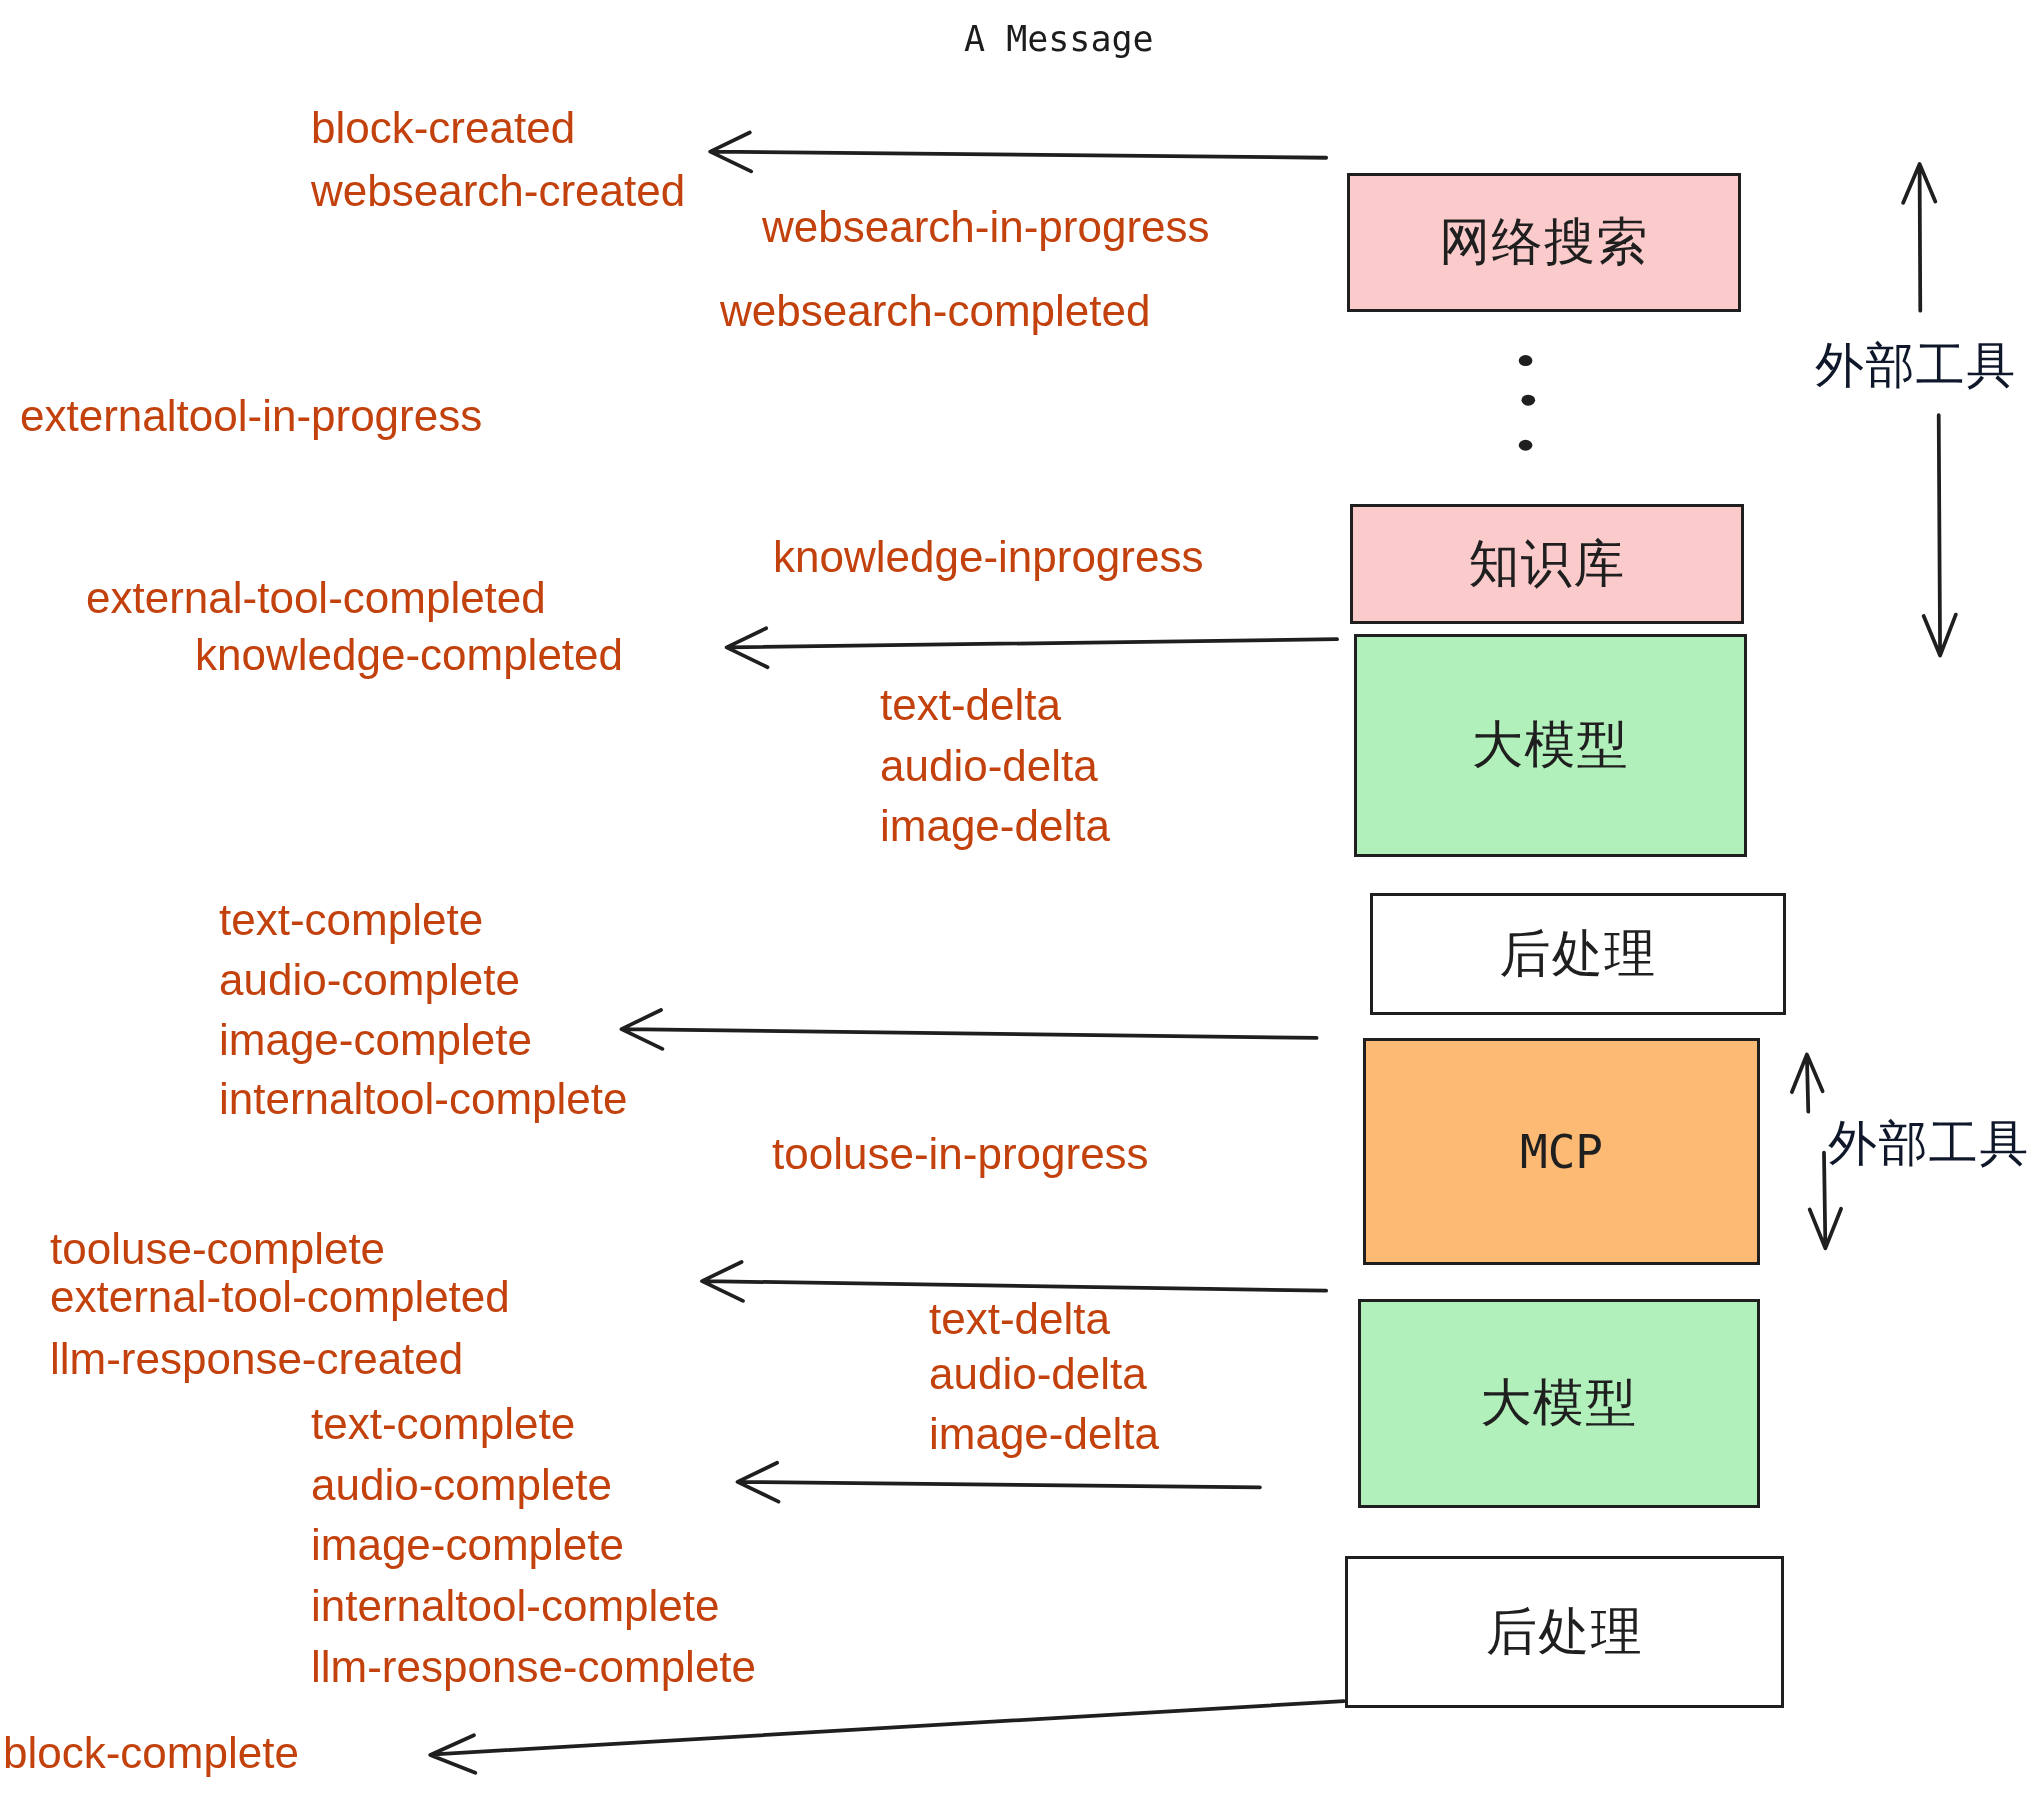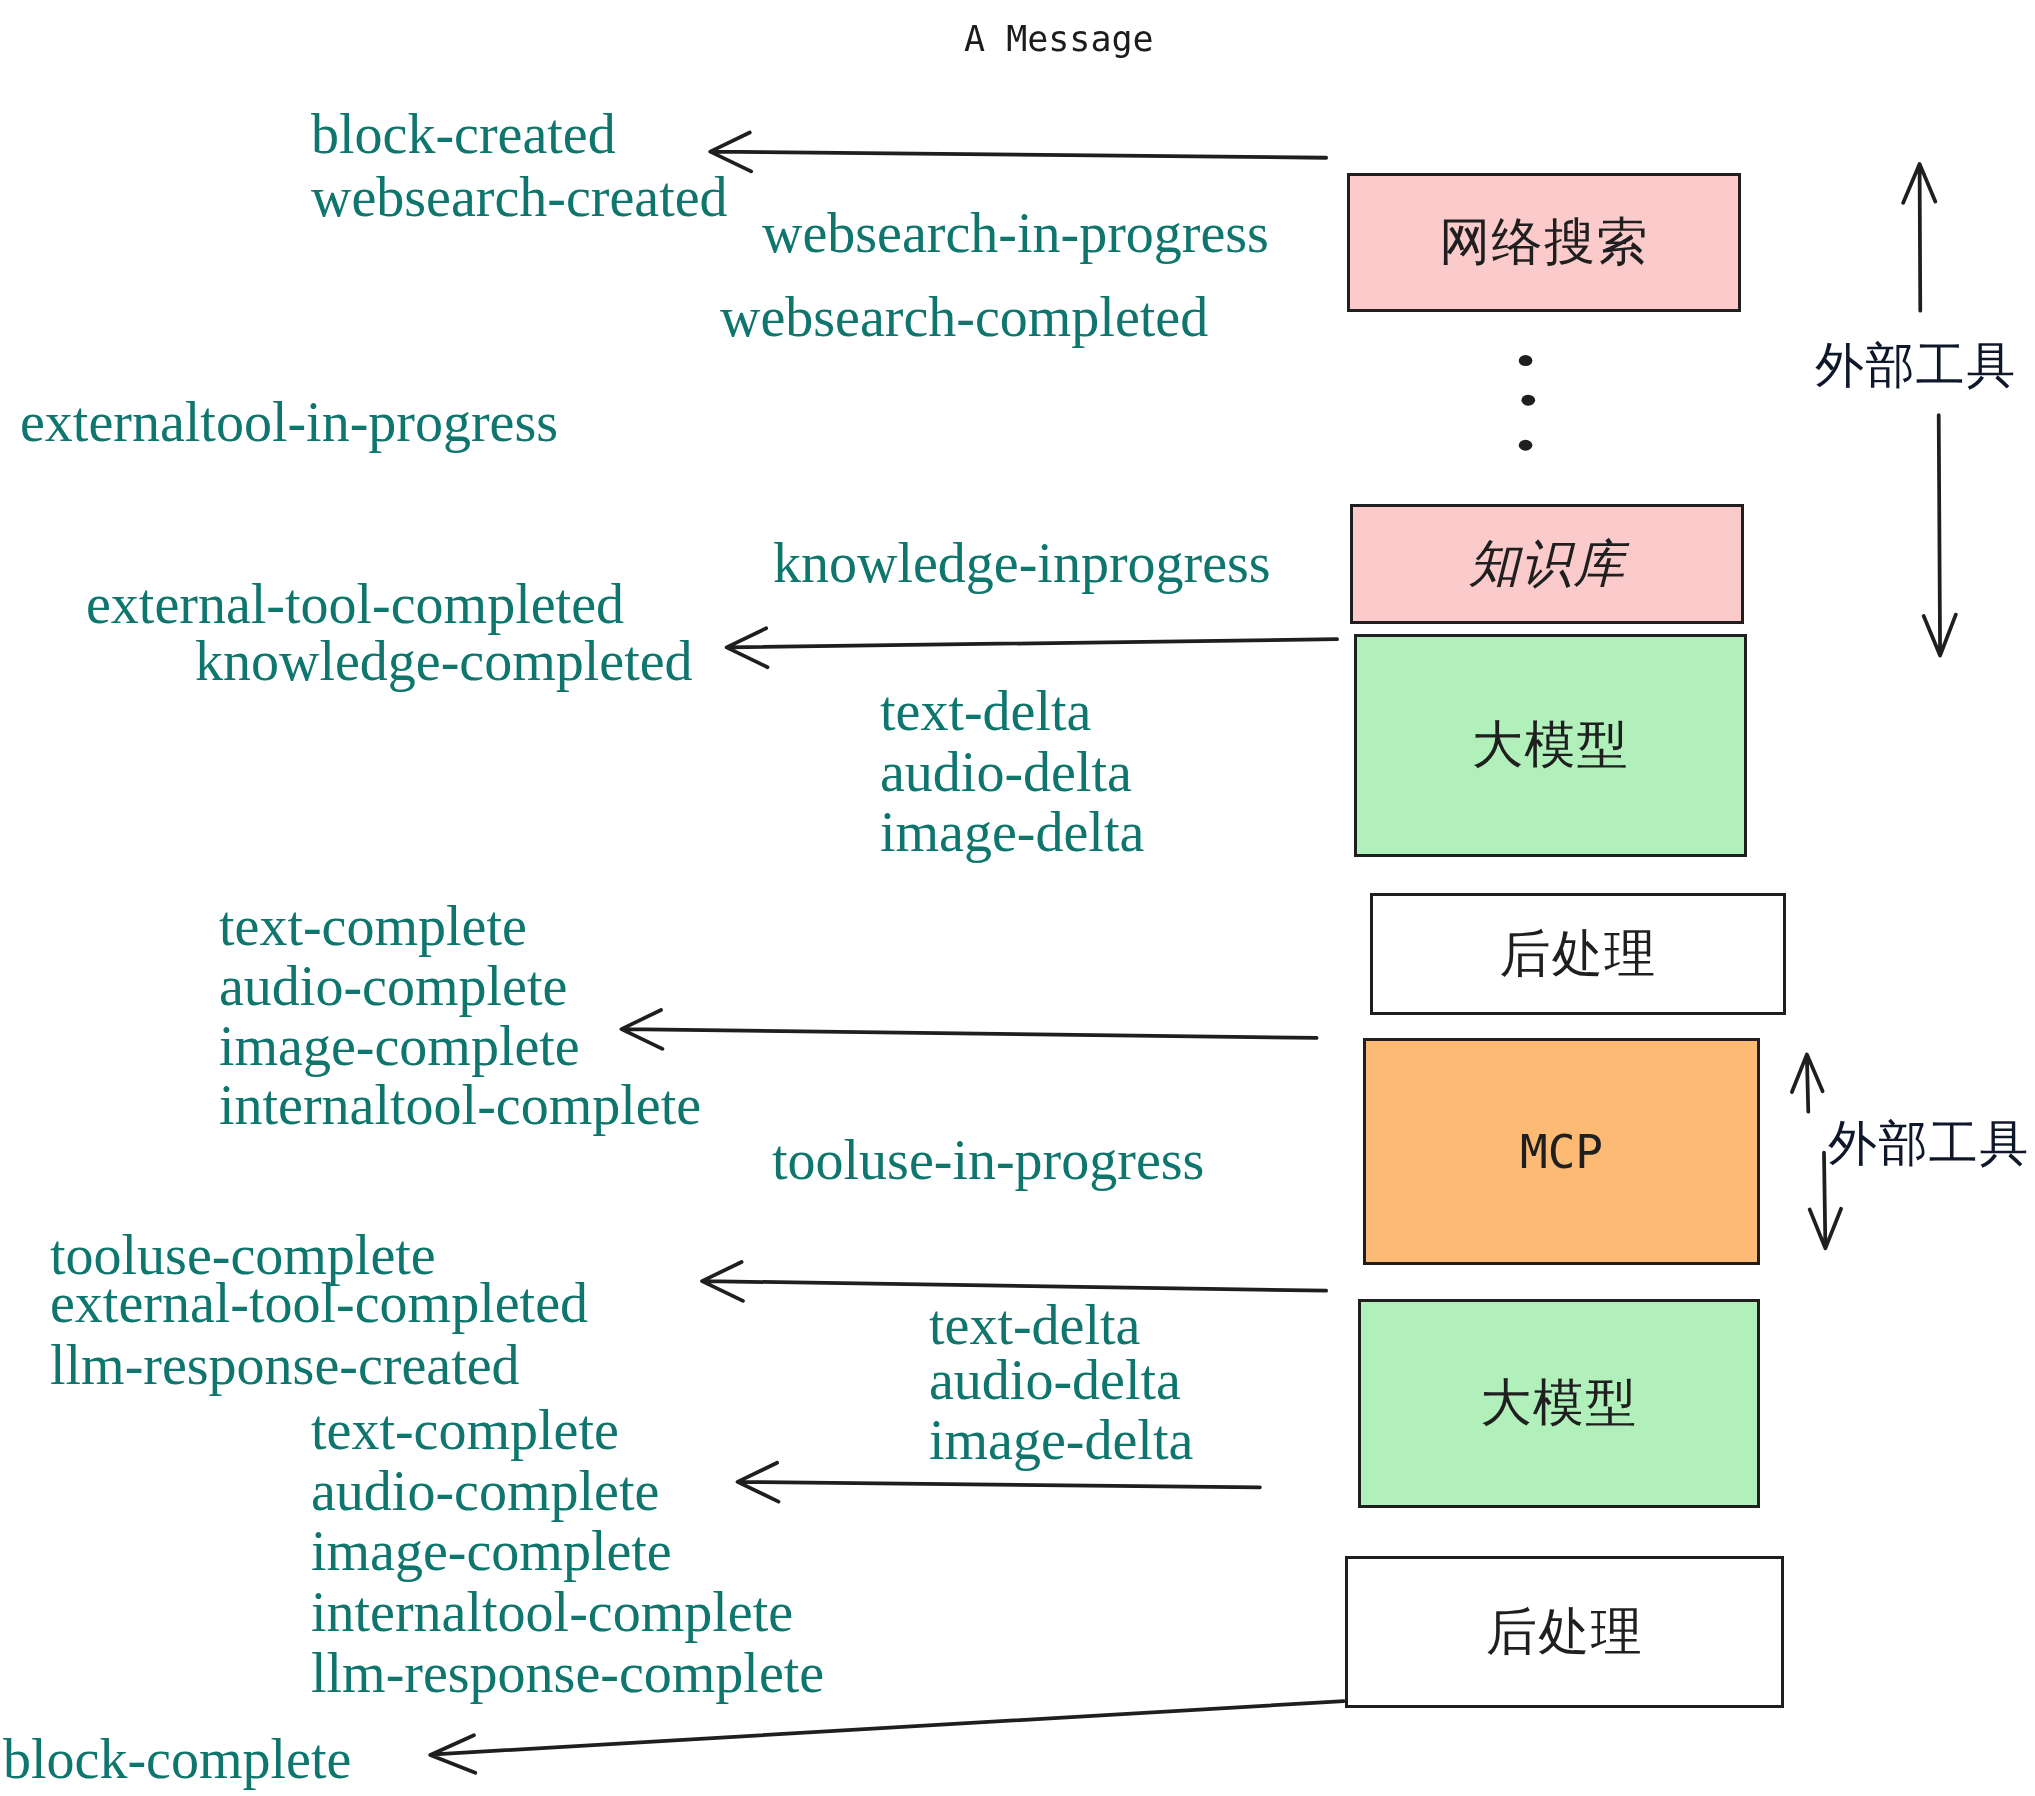--- a/index.html
+++ b/index.html
@@ -1,19 +1,19 @@
 <!DOCTYPE html>
 <html style="font-size:11px"><head>
 <meta charset="utf-8">
 <style>
   html,body{margin:0;padding:0;background:#ffffff;}
   body{position:relative;width:2035px;height:1796px;overflow:hidden;
        font-family:"DejaVu Sans Mono","Liberation Mono",monospace;color:#1c1c1c;}
-  .ev{position:absolute;font-family:Liberation Serif, serif;
-      font-size:56px;line-height:1.1;white-space:nowrap;color:#0f766e;}
+  .ev{position:absolute;font-family:Liberation Sans, sans-serif;
+      font-size:44px;line-height:1.1;white-space:nowrap;color:#c2410c;}
   .title{position:absolute;font-family:"DejaVu Sans Mono","Liberation Mono",monospace;
       font-size:35px;white-space:nowrap;color:#1c1c1c;}
   .box{position:absolute;box-sizing:border-box;border:3.4px solid #1f1f1f;
        display:flex;align-items:center;justify-content:center;background:#fff;text-align:right;}
   .box .cjk{font-family:"DejaVu Sans","Liberation Sans",sans-serif;
        font-size:51px;color:#1f1f1f;letter-spacing:1.4px;white-space:nowrap;}
   .box .mono{font-family:"DejaVu Sans Mono","Liberation Mono",monospace;
        font-size:46px;color:#1f1f1f;white-space:nowrap;}
   .side-label{position:absolute;font-family:"DejaVu Sans","Liberation Sans",sans-serif;
        font-size:49px;color:#0f172a;white-space:nowrap;letter-spacing:1.4px;}
@@ -49,21 +49,21 @@
 <div class="ev" style="left:311px;top:1400px;">text-complete</div>
 <div class="ev" style="left:311px;top:1461px;">audio-complete</div>
 <div class="ev" style="left:311px;top:1521px;">image-complete</div>
 <div class="ev" style="left:311px;top:1582px;">internaltool-complete</div>
 <div class="ev" style="left:311px;top:1643px;">llm-response-complete</div>
 <div class="ev" style="left:3px;top:1729px;">block-complete</div>
 
 <div class="box" style="left: 1347px; top: 173px; width: 394px; height: 139px; background: rgb(251, 203, 203);">
   <span class="cjk">网络搜索</span>
 </div>
-<div class="box" style="left: 1350px; top: 504px; width: 394px; height: 120px; background: rgb(251, 203, 203); font-style: italic;">
+<div class="box" style="left: 1350px; top: 504px; width: 394px; height: 120px; background: rgb(251, 203, 203);">
   <span class="cjk">知识库</span>
 </div>
 <div class="box" style="left: 1354px; top: 634px; width: 393px; height: 223px; background: rgb(178, 240, 187);">
   <span class="cjk">大模型</span>
 </div>
 <div class="box" style="left: 1370px; top: 893px; width: 416px; height: 122px; background: rgb(255, 255, 255);">
   <span class="cjk">后处理</span>
 </div>
 <div class="box" style="left: 1363px; top: 1038px; width: 397px; height: 227px; background: #fdba74;">
   <span class="mono">MCP</span>

